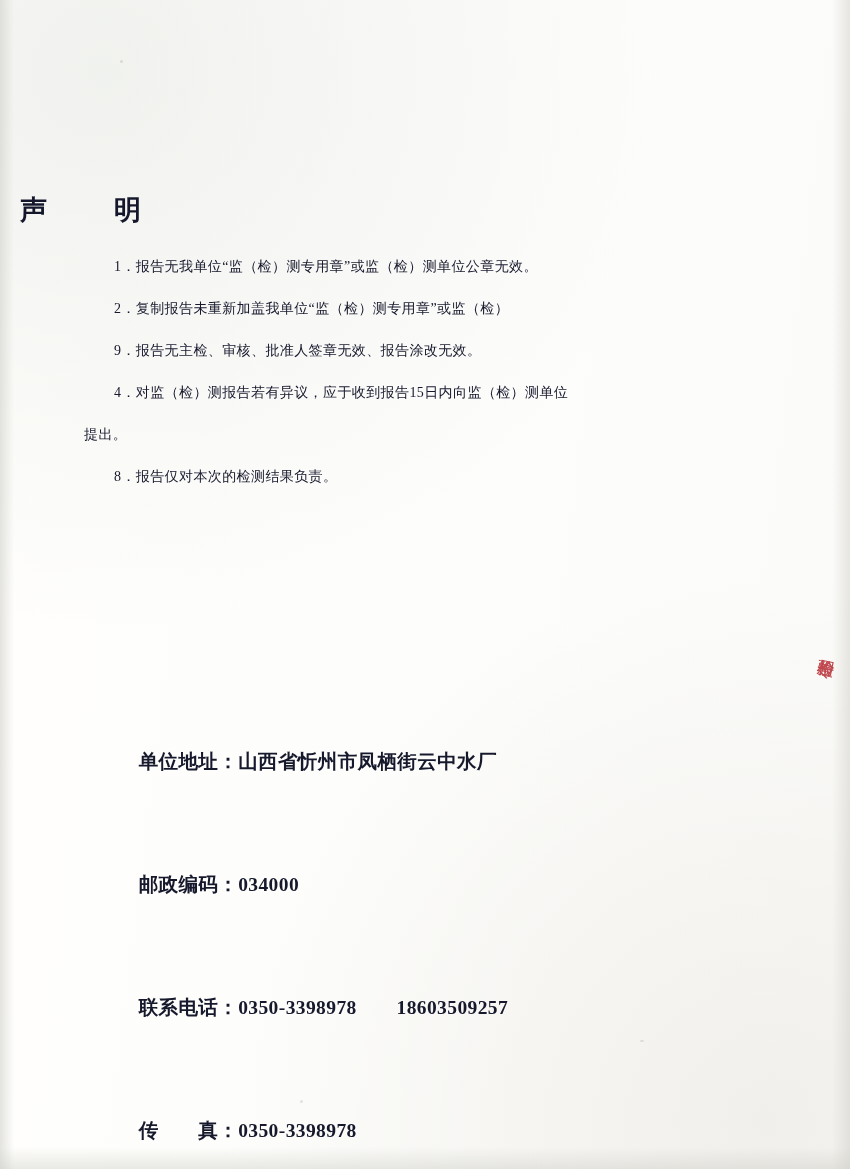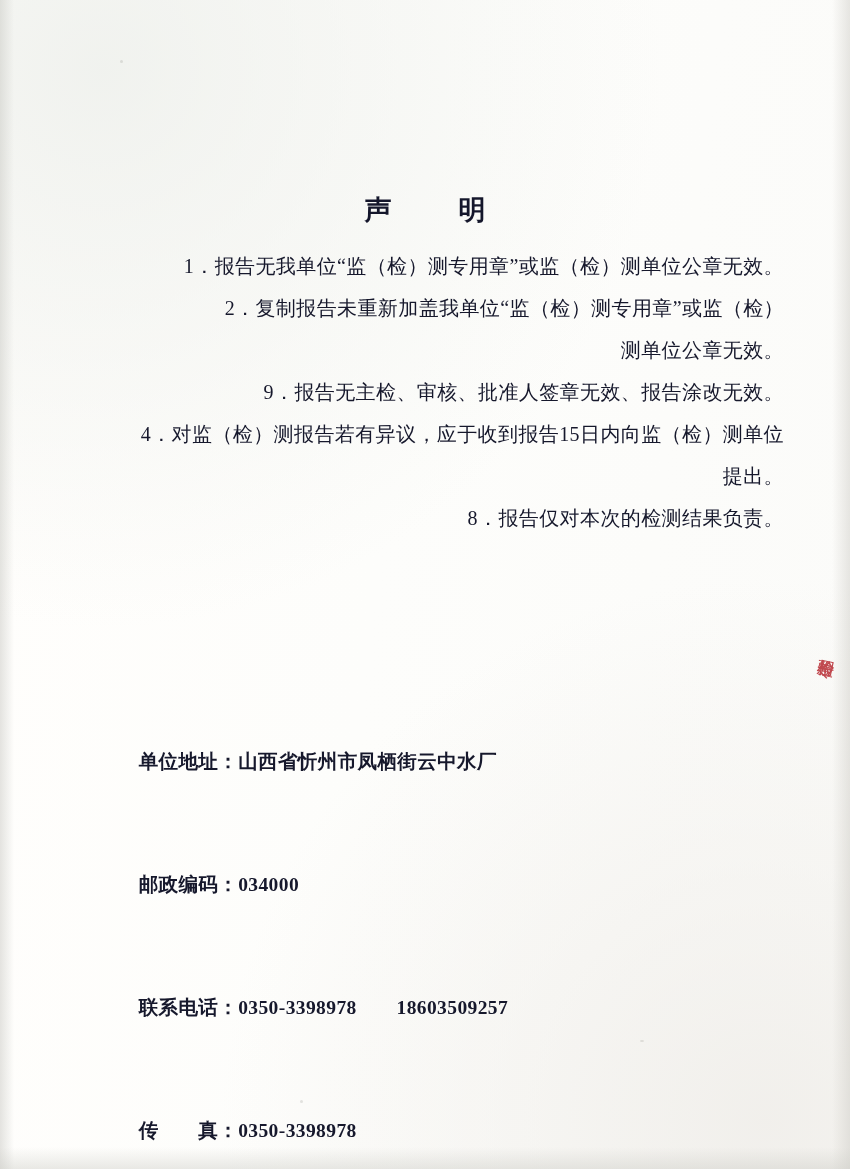--- a/index.html
+++ b/index.html
@@ -41,38 +41,36 @@
     left: 0; right: 0; bottom: 0;
     height: 22px;
     background: linear-gradient(0deg, rgba(206,206,200,0.45) 0%, rgba(255,255,255,0) 100%);
   }
 
   .doc-title {
     position: absolute;
     top: 192px;
     left: 0;
     width: 850px;
-    text-align: center;
     font-size: 27px;
     font-weight: bold;
     letter-spacing: 20px;
     text-indent: 20px;
     color: #14162b;
     font-family: "Liberation Serif", "DejaVu Serif", serif;
   }
 
   .content {
     position: absolute;
     top: 246px;
     left: 84px;
     width: 700px;
-    font-size: 20px;
+    font-size: 14px;
     line-height: 41px;
     color: #16182c;
-    text-align: right;
   }
   .clause {
     margin: 0 0 1px 0;
     text-indent: 30px;
     letter-spacing: 0.4px;
   }
 
   .contact {
     position: absolute;
     top: 700px;
@@ -122,21 +120,20 @@
 
   <div class="speck" style="left:120px; top:60px; width:3px; height:3px;"></div>
   <div class="speck" style="left:640px; top:1040px; width:4px; height:2px;"></div>
   <div class="speck" style="left:300px; top:1100px; width:3px; height:3px;"></div>
 
   <div class="doc-title">声　明</div>
 
   <div class="content">
     <p class="clause">1．报告无我单位“监（检）测专用章”或监（检）测单位公章无效。</p>
     <p class="clause">2．复制报告未重新加盖我单位“监（检）测专用章”或监（检）</p>
-    <p class="clause" style="text-indent:0;">测单位公章无效。</p>
     <p class="clause">9．报告无主检、审核、批准人签章无效、报告涂改无效。</p>
     <p class="clause">4．对监（检）测报告若有异议，应于收到报告15日内向监（检）测单位</p>
     <p class="clause" style="text-indent:0;">提出。</p>
     <p class="clause">8．报告仅对本次的检测结果负责。</p>
   </div>
 
   <div class="contact">
     <div class="contact-row">
       <span class="label-spread">单位地址：</span><span>山西省忻州市凤栖街云中水厂</span>
     </div>

